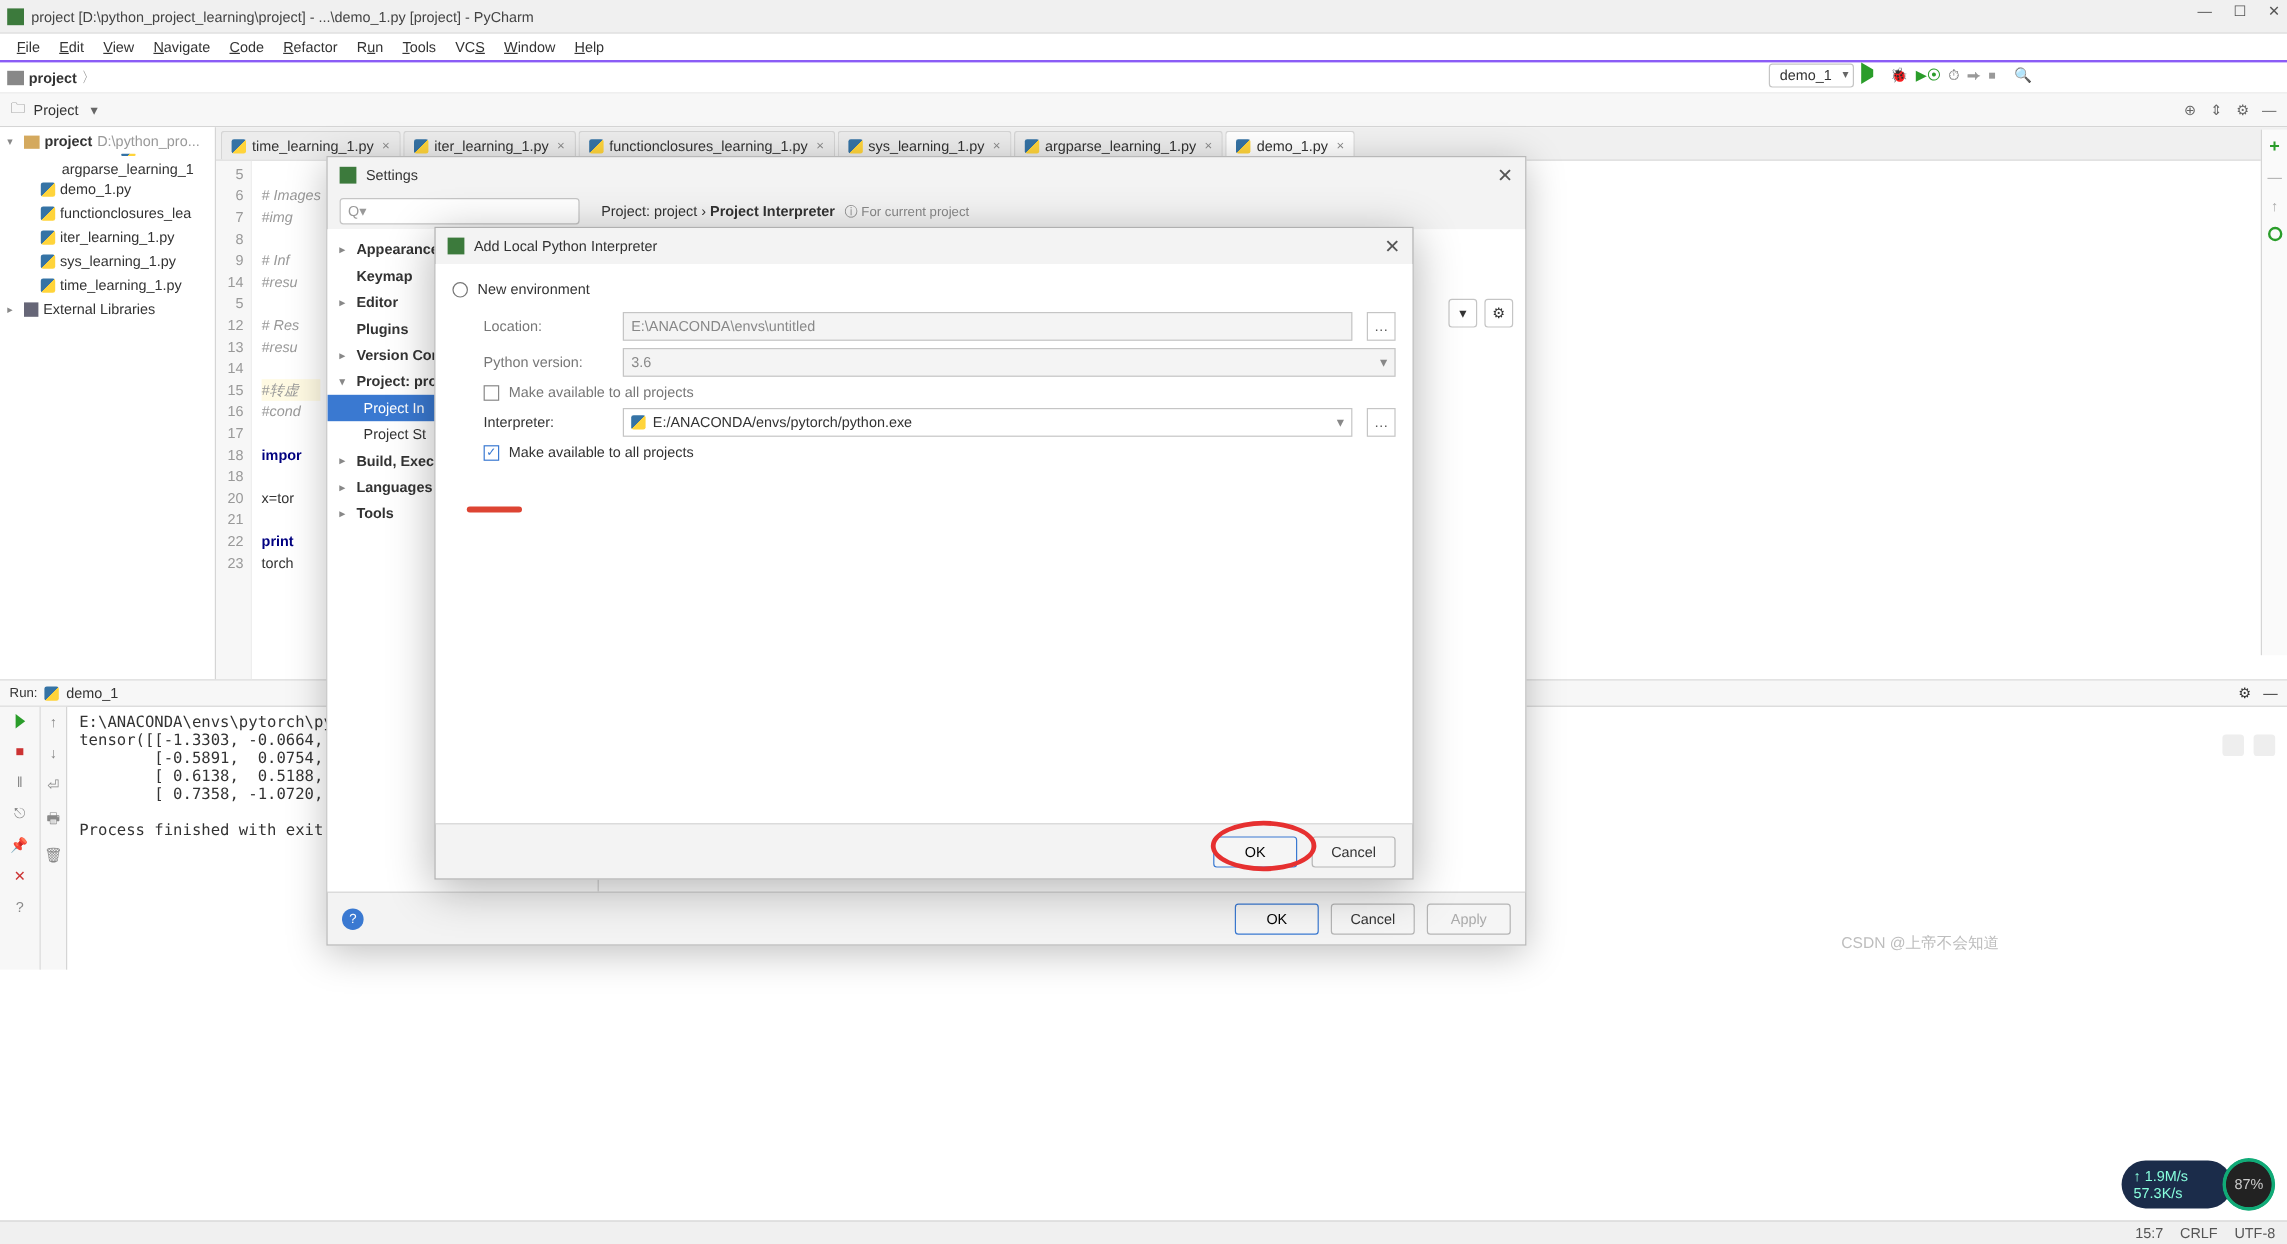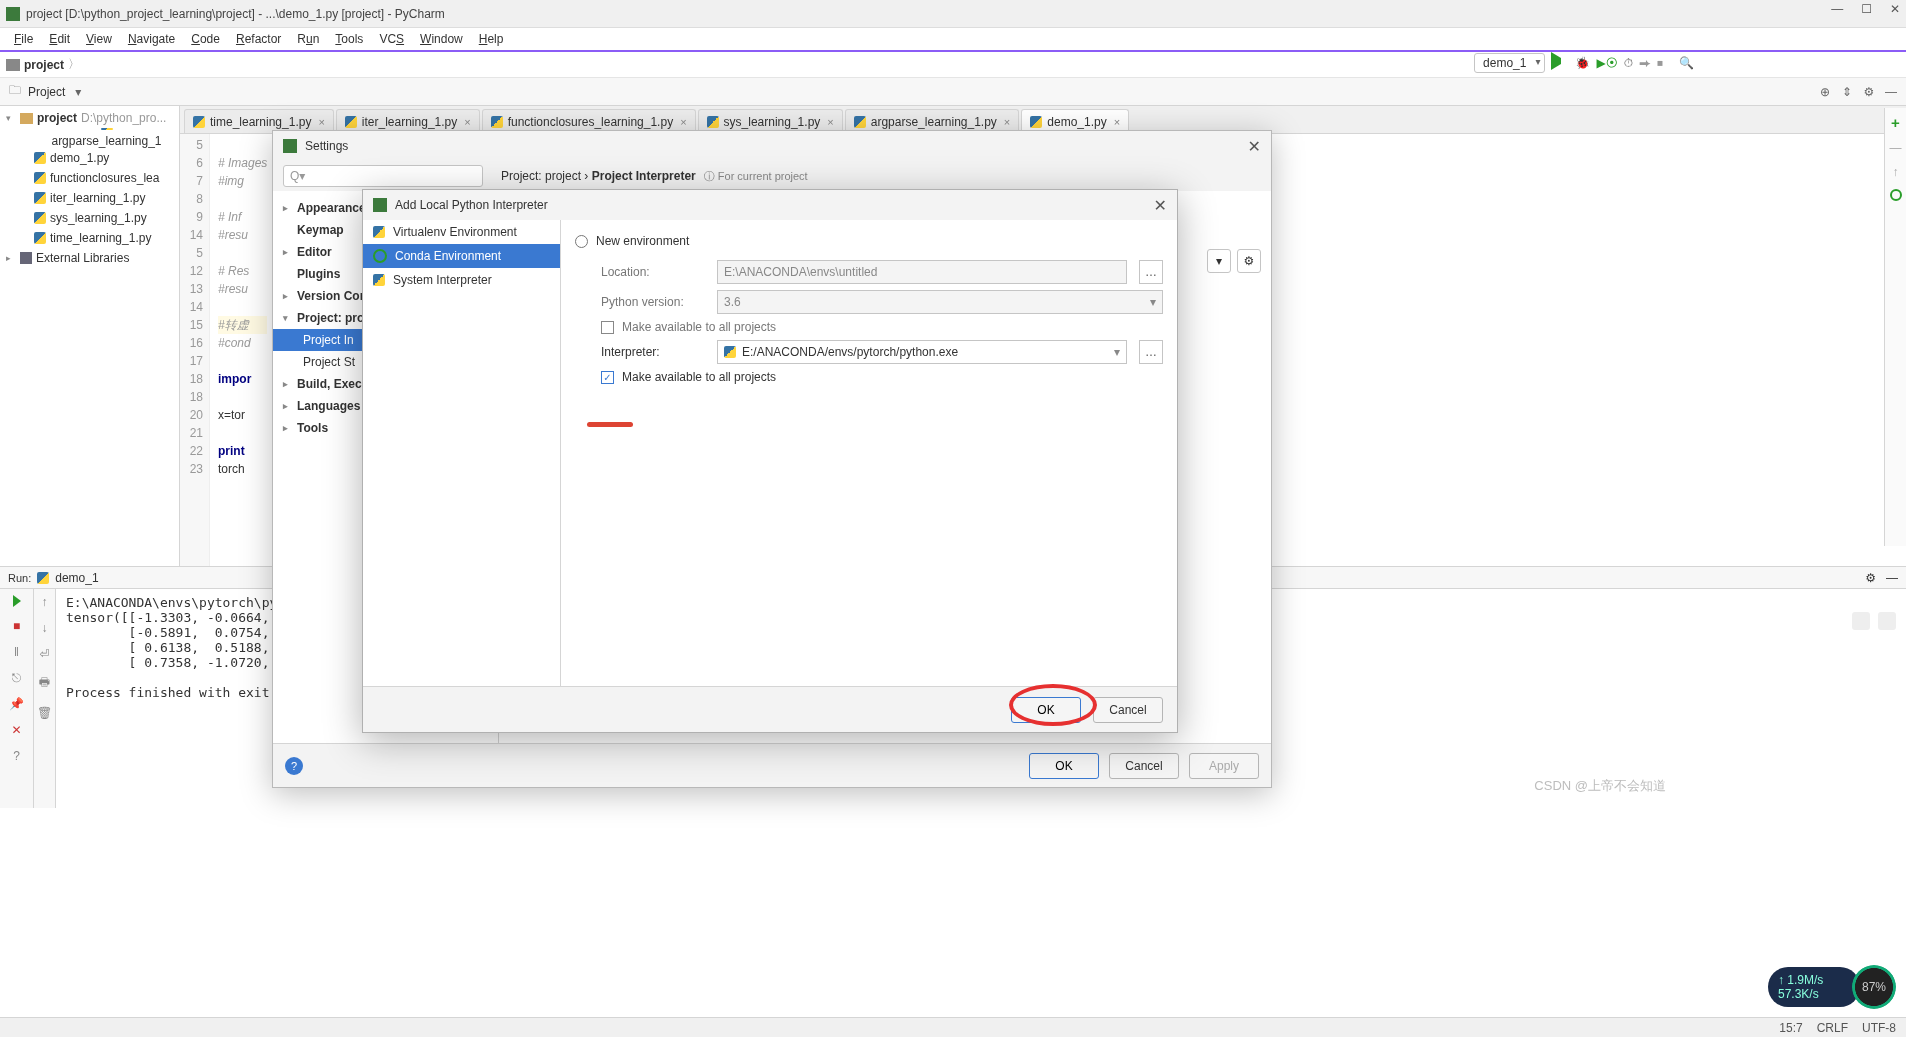--- a/index.html
+++ b/index.html
@@ -409,34 +409,20 @@
   <span class="help-c">?</span>
 </div>
 
 <div class="addint-dlg">
   <div class="hdr">
     <span class="ico"></span>
     <span>Add Local Python Interpreter</span>
     <span class="x">✕</span>
   </div>
   <div class="addint-body">
-    <div class="ai-left">
-      <div class="row">
-        <span class="py-ic"></span>
-        <span>Virtualenv Environment</span>
-      </div>
-      <div class="row sel">
-        <span class="conda-ic"></span>
-        <span>Conda Environment</span>
-      </div>
-      <div class="row">
-        <span class="py-ic"></span>
-        <span>System Interpreter</span>
-      </div>
-    </div>
     <div class="ai-right" style="position:relative">
       <div class="radio-row">
         <span class="radio"></span>
         <span>New environment</span>
       </div>
       <div class="field">
         <label>Location:</label>
         <div class="txtbox">
             <span>E:\ANACONDA\envs\untitled</span>
           </div>

